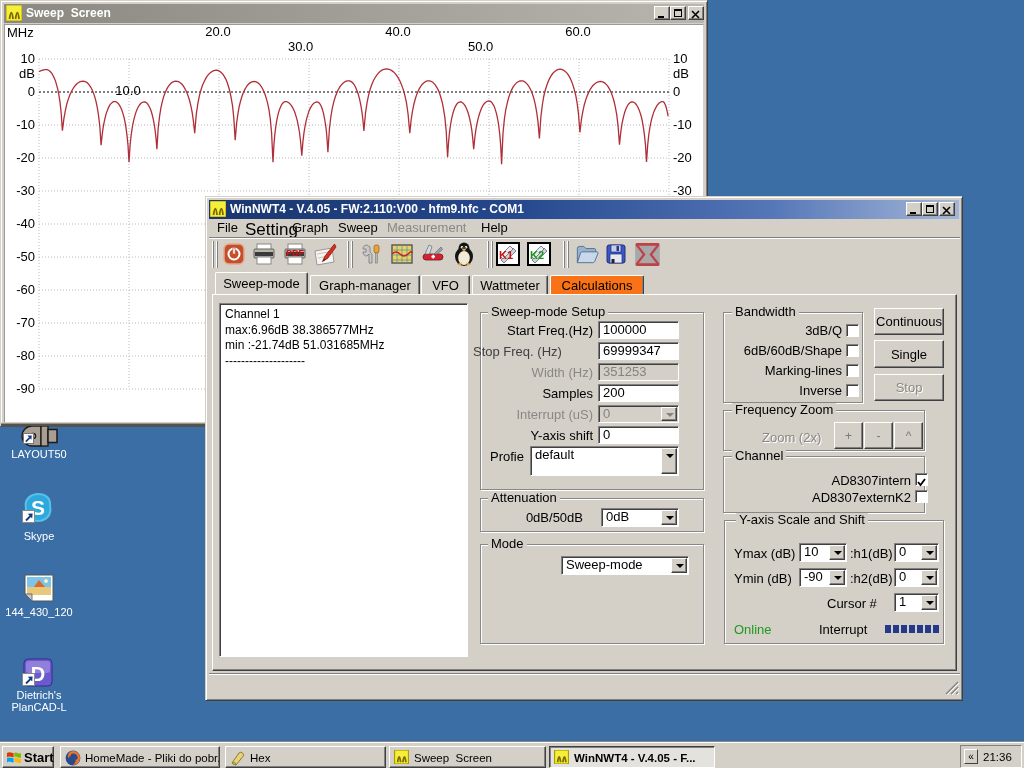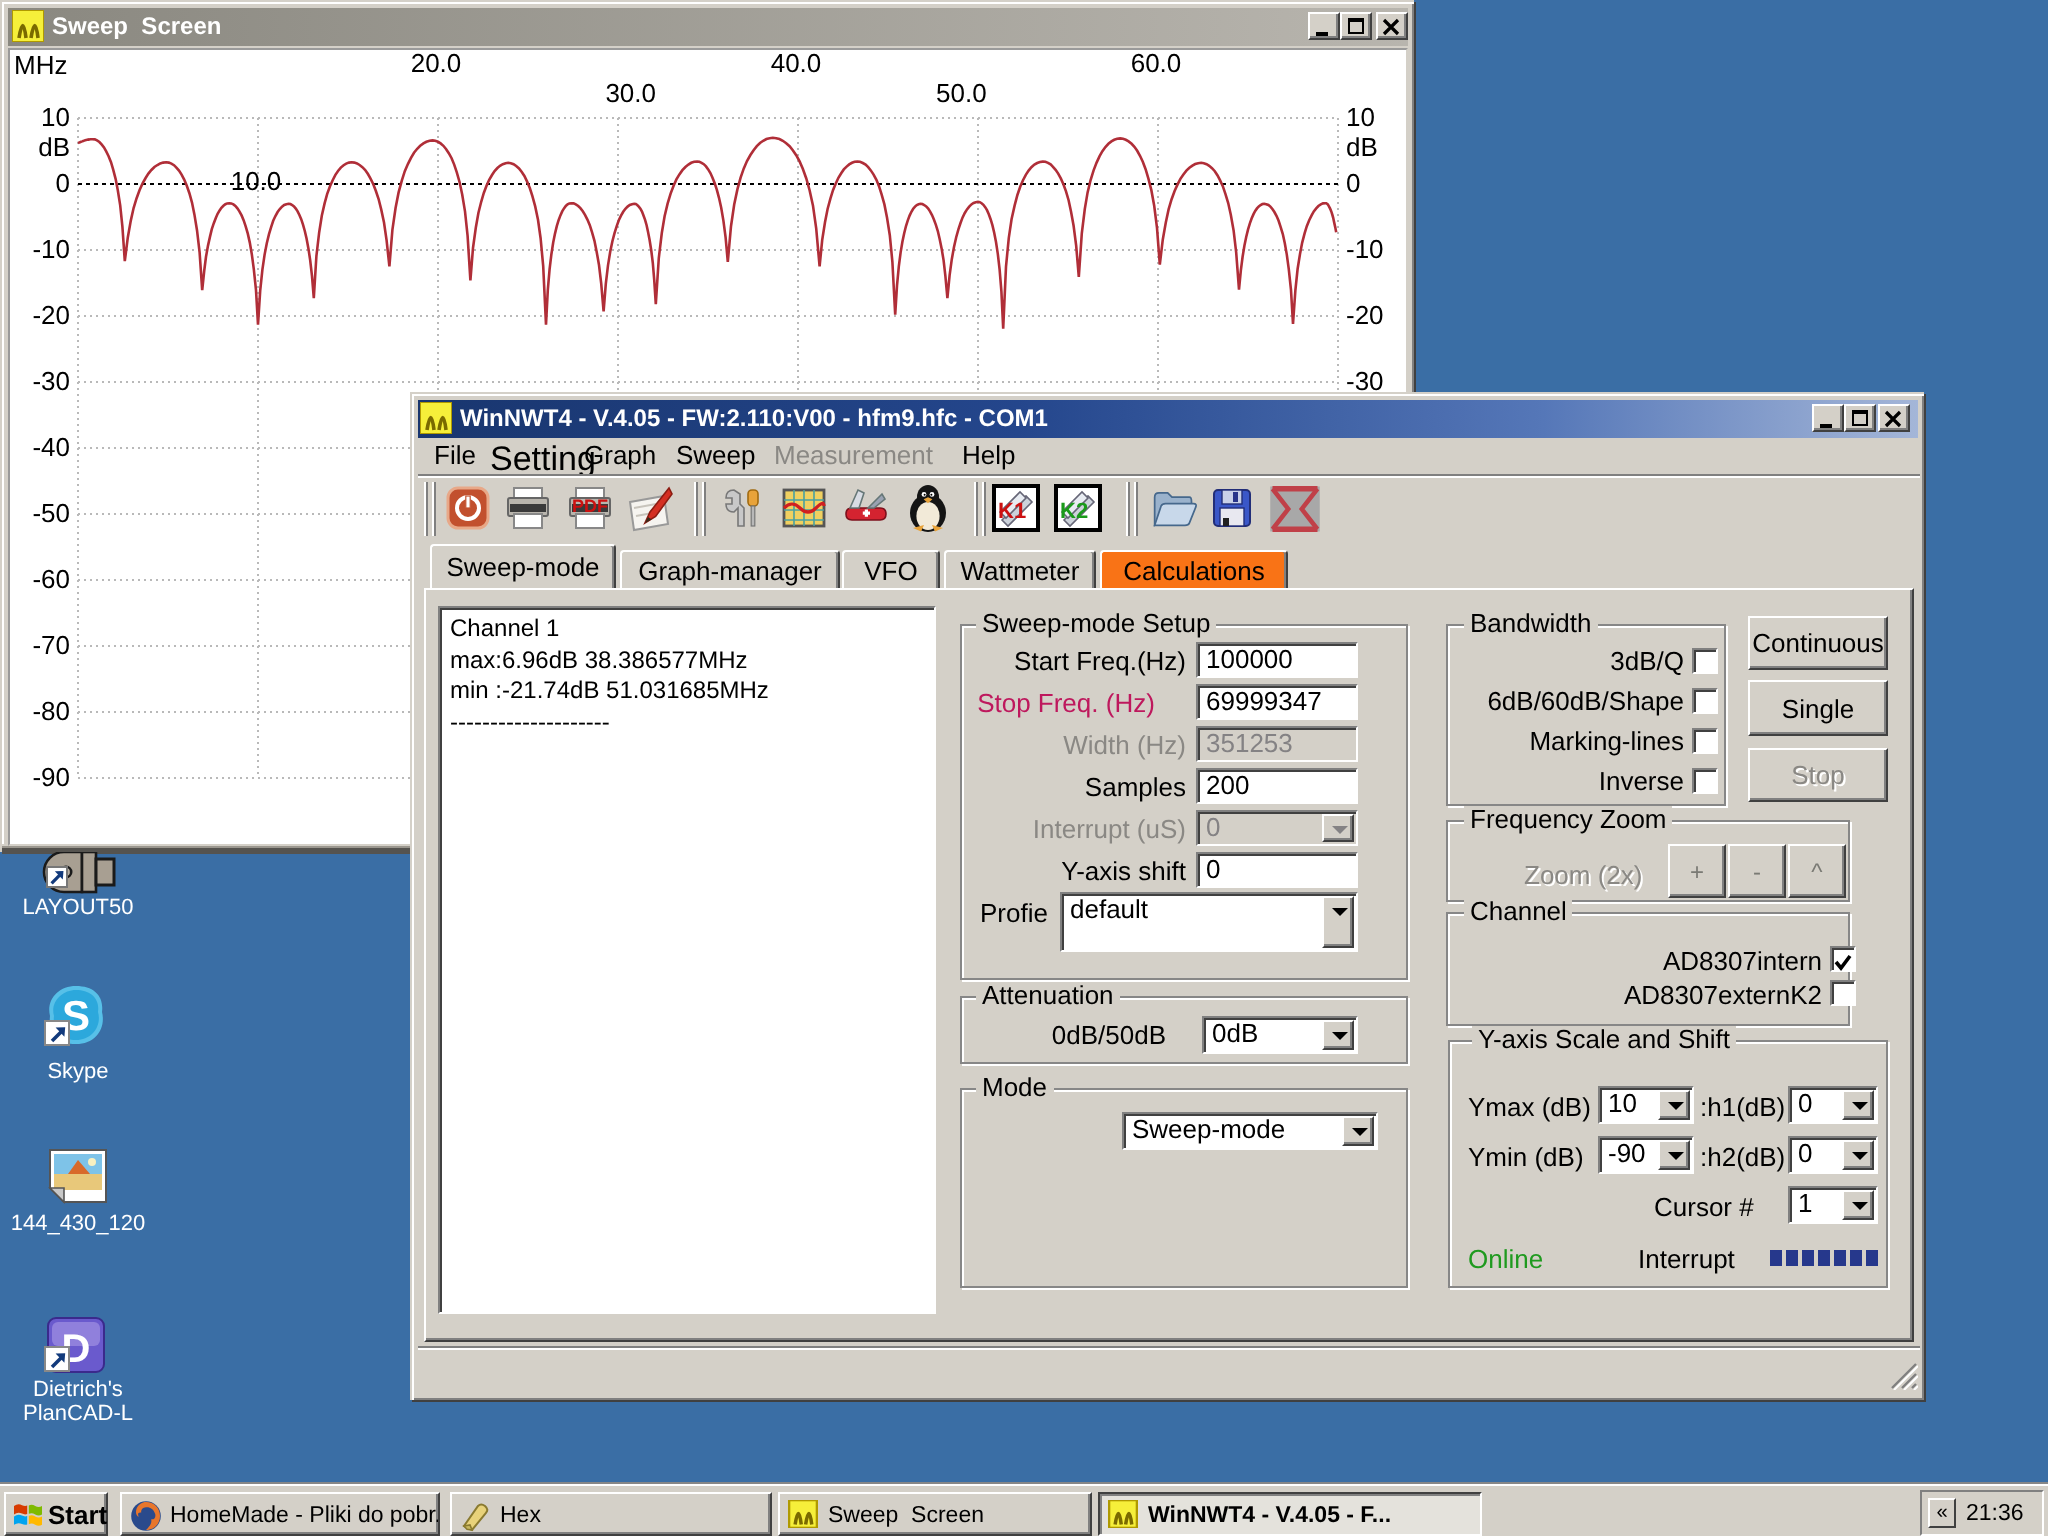--- a/index.html
+++ b/index.html
@@ -86,21 +86,21 @@
 <line x1="34" y1="298" x2="664" y2="298" stroke="#b9b9b9" stroke-width="1" stroke-dasharray="1,2"></line>
 <line x1="34" y1="331" x2="664" y2="331" stroke="#b9b9b9" stroke-width="1" stroke-dasharray="1,2"></line>
 <line x1="34" y1="364" x2="664" y2="364" stroke="#b9b9b9" stroke-width="1" stroke-dasharray="1,2"></line>
 <path d="M34.0 46.5 L34.5 46.3 L35.0 46.1 L35.5 45.9 L36.1 45.7 L36.6 45.5 L37.1 45.3 L37.6 45.1 L38.1 45.0 L38.6 44.9 L39.1 44.8 L39.7 44.7 L40.2 44.6 L40.7 44.6 L41.2 44.6 L42.4 44.7 L43.5 45.2 L44.7 46.0 L45.8 47.2 L47.0 48.7 L48.1 50.7 L49.3 53.1 L50.5 56.1 L51.6 59.8 L52.8 64.4 L53.9 70.1 L55.1 77.7 L56.2 88.3 L57.4 105.6 L58.9 93.7 L60.4 85.3 L61.8 79.0 L63.3 74.1 L64.8 70.0 L66.3 66.7 L67.8 64.0 L69.2 61.8 L70.7 60.0 L72.2 58.5 L73.7 57.5 L75.1 56.7 L76.6 56.3 L78.1 56.1 L79.4 56.3 L80.7 56.8 L82.0 57.6 L83.2 58.8 L84.5 60.3 L85.8 62.3 L87.1 64.8 L88.4 67.9 L89.7 71.6 L91.0 76.3 L92.2 82.2 L93.5 90.1 L94.8 101.2 L96.1 120.1 L97.1 110.5 L98.0 103.4 L99.0 97.8 L100.0 93.3 L100.9 89.6 L101.9 86.6 L102.9 84.0 L103.8 81.9 L104.8 80.2 L105.7 78.9 L106.7 77.9 L107.7 77.1 L108.6 76.7 L109.6 76.6 L110.6 76.7 L111.7 77.2 L112.7 78.0 L113.7 79.2 L114.7 80.7 L115.8 82.7 L116.8 85.1 L117.8 88.1 L118.9 91.8 L119.9 96.3 L120.9 102.1 L121.9 109.6 L123.0 120.1 L124.0 137.3 L125.1 120.3 L126.2 109.8 L127.3 102.3 L128.4 96.6 L129.5 92.1 L130.6 88.4 L131.6 85.4 L132.7 83.0 L133.8 81.0 L134.9 79.5 L136.0 78.3 L137.1 77.5 L138.2 77.1 L139.3 76.9 L140.2 77.0 L141.1 77.5 L142.0 78.2 L142.9 79.3 L143.8 80.7 L144.7 82.5 L145.6 84.6 L146.5 87.3 L147.4 90.5 L148.3 94.4 L149.2 99.2 L150.1 105.2 L151.0 113.1 L151.9 124.1 L153.2 103.0 L154.6 91.1 L155.9 82.9 L157.3 76.7 L158.6 71.9 L160.0 68.1 L161.4 65.0 L162.7 62.4 L164.1 60.4 L165.4 58.8 L166.8 57.6 L168.1 56.8 L169.5 56.3 L170.8 56.1 L172.2 56.3 L173.5 56.7 L174.8 57.5 L176.2 58.6 L177.6 60.0 L178.9 61.9 L180.2 64.2 L181.6 67.0 L182.9 70.4 L184.3 74.5 L185.6 79.7 L187.0 86.3 L188.3 95.2 L189.7 108.2 L191.2 89.9 L192.8 78.9 L194.3 71.2 L195.9 65.3 L197.4 60.6 L199.0 56.9 L200.5 53.9 L202.0 51.4 L203.6 49.4 L205.1 47.9 L206.7 46.7 L208.2 45.9 L209.8 45.4 L211.3 45.2 L212.6 45.4 L214.0 45.9 L215.3 46.7 L216.7 47.9 L218.0 49.5 L219.4 51.6 L220.8 54.1 L222.1 57.3 L223.4 61.2 L224.8 66.1 L226.1 72.3 L227.5 80.7 L228.8 92.9 L230.2 115.2 L231.5 99.0 L232.9 88.9 L234.2 81.5 L235.6 75.9 L236.9 71.5 L238.3 67.8 L239.6 64.9 L241.0 62.5 L242.3 60.5 L243.7 59.0 L245.0 57.9 L246.4 57.1 L247.8 56.6 L249.1 56.4 L250.4 56.6 L251.8 57.1 L253.1 58.0 L254.5 59.2 L255.8 60.9 L257.2 63.0 L258.5 65.7 L259.9 69.0 L261.2 73.1 L262.6 78.2 L264.0 84.9 L265.3 94.1 L266.6 108.1 L268.0 137.3 L268.9 120.1 L269.8 109.6 L270.7 102.1 L271.6 96.3 L272.5 91.8 L273.4 88.1 L274.3 85.1 L275.2 82.7 L276.1 80.7 L277.0 79.2 L277.9 78.0 L278.8 77.2 L279.7 76.7 L280.6 76.6 L281.8 76.7 L282.9 77.2 L284.1 78.0 L285.2 79.1 L286.4 80.6 L287.5 82.4 L288.7 84.8 L289.9 87.6 L291.0 91.1 L292.2 95.3 L293.3 100.7 L294.5 107.5 L295.6 116.7 L296.8 130.7 L297.9 116.9 L299.0 107.7 L300.1 100.9 L301.2 95.6 L302.3 91.4 L303.4 87.9 L304.4 85.1 L305.5 82.8 L306.6 80.9 L307.7 79.4 L308.8 78.3 L309.9 77.5 L311.0 77.1 L312.1 76.9 L312.9 77.0 L313.6 77.5 L314.4 78.3 L315.2 79.3 L316.0 80.8 L316.7 82.6 L317.5 84.8 L318.3 87.6 L319.0 90.9 L319.8 95.0 L320.6 100.0 L321.4 106.4 L322.1 114.8 L322.9 127.1 L324.4 104.0 L325.9 91.5 L327.3 83.1 L328.8 76.8 L330.3 71.8 L331.8 67.9 L333.2 64.7 L334.7 62.2 L336.2 60.1 L337.7 58.5 L339.2 57.3 L340.6 56.4 L342.1 55.9 L343.6 55.8 L344.7 55.9 L345.8 56.4 L346.9 57.1 L348.0 58.2 L349.1 59.7 L350.2 61.5 L351.2 63.7 L352.3 66.5 L353.4 69.8 L354.5 73.9 L355.6 78.9 L356.7 85.3 L357.8 93.7 L358.9 105.9 L360.5 88.1 L362.1 77.3 L363.7 69.7 L365.3 63.8 L366.9 59.2 L368.5 55.5 L370.2 52.5 L371.8 50.1 L373.4 48.1 L375.0 46.5 L376.6 45.4 L378.2 44.5 L379.8 44.1 L381.4 43.9 L383.1 44.1 L384.7 44.5 L386.4 45.4 L388.1 46.6 L389.8 48.1 L391.4 50.1 L393.1 52.6 L394.8 55.7 L396.4 59.4 L398.1 64.1 L399.8 70.1 L401.5 77.9 L403.1 89.2 L404.8 108.2 L406.1 95.0 L407.5 86.1 L408.8 79.5 L410.2 74.3 L411.5 70.1 L412.9 66.7 L414.2 63.9 L415.6 61.6 L416.9 59.7 L418.3 58.3 L419.6 57.2 L421.0 56.4 L422.3 55.9 L423.7 55.8 L425.0 55.9 L426.4 56.5 L427.8 57.3 L429.1 58.6 L430.4 60.2 L431.8 62.3 L433.2 64.9 L434.5 68.1 L435.8 72.2 L437.2 77.2 L438.5 83.8 L439.9 92.6 L441.2 106.0 L442.6 132.3 L443.5 117.8 L444.4 108.3 L445.3 101.3 L446.2 95.9 L447.1 91.6 L448.0 88.0 L448.9 85.2 L449.8 82.8 L450.7 80.9 L451.6 79.4 L452.5 78.3 L453.4 77.5 L454.3 77.1 L455.2 76.9 L456.2 77.0 L457.1 77.5 L458.1 78.2 L459.1 79.3 L460.0 80.7 L461.0 82.5 L461.9 84.6 L462.9 87.3 L463.9 90.5 L464.8 94.4 L465.8 99.2 L466.8 105.2 L467.7 113.1 L468.7 124.1 L469.8 112.7 L470.9 104.6 L472.0 98.5 L473.1 93.6 L474.2 89.7 L475.3 86.4 L476.3 83.7 L477.4 81.5 L478.5 79.7 L479.6 78.3 L480.7 77.2 L481.8 76.5 L482.9 76.1 L484.0 75.9 L484.9 76.1 L485.8 76.6 L486.7 77.4 L487.6 78.6 L488.5 80.1 L489.4 82.1 L490.3 84.6 L491.2 87.6 L492.1 91.4 L493.0 96.0 L493.9 101.9 L494.8 109.7 L495.7 120.7 L496.6 139.3 L498.0 108.3 L499.4 93.9 L500.8 84.5 L502.3 77.8 L503.7 72.5 L505.1 68.4 L506.5 65.1 L507.9 62.4 L509.3 60.3 L510.7 58.6 L512.2 57.3 L513.6 56.5 L515.0 56.0 L516.4 55.8 L517.7 55.9 L519.0 56.4 L520.3 57.2 L521.5 58.4 L522.8 59.9 L524.1 61.8 L525.4 64.2 L526.7 67.1 L528.0 70.7 L529.3 75.1 L530.5 80.7 L531.8 87.9 L533.1 97.9 L534.4 113.5 L535.9 91.7 L537.4 79.5 L538.8 71.2 L540.3 65.0 L541.8 60.2 L543.3 56.3 L544.8 53.1 L546.2 50.6 L547.7 48.5 L549.2 46.9 L550.7 45.7 L552.1 44.9 L553.6 44.4 L555.1 44.2 L556.5 44.4 L557.9 44.9 L559.3 45.7 L560.8 46.9 L562.2 48.4 L563.6 50.4 L565.0 52.9 L566.4 55.9 L567.8 59.6 L569.2 64.3 L570.7 70.2 L572.1 77.9 L573.5 88.9 L574.9 107.3 L576.4 94.7 L577.9 86.2 L579.3 79.7 L580.8 74.6 L582.3 70.5 L583.8 67.2 L585.2 64.4 L586.7 62.2 L588.2 60.3 L589.7 58.9 L591.2 57.8 L592.6 57.0 L594.1 56.6 L595.6 56.4 L596.9 56.6 L598.3 57.1 L599.6 57.9 L601.0 59.1 L602.4 60.6 L603.7 62.6 L605.0 65.1 L606.4 68.1 L607.7 71.9 L609.1 76.5 L610.4 82.4 L611.8 90.2 L613.1 101.3 L614.5 119.8 L615.4 110.4 L616.3 103.4 L617.2 97.9 L618.1 93.5 L619.0 89.8 L619.9 86.8 L620.8 84.3 L621.7 82.2 L622.6 80.5 L623.5 79.2 L624.4 78.2 L625.3 77.5 L626.2 77.0 L627.1 76.9 L628.1 77.1 L629.2 77.5 L630.2 78.3 L631.2 79.5 L632.2 81.0 L633.3 83.0 L634.3 85.4 L635.3 88.4 L636.4 92.0 L637.4 96.6 L638.4 102.3 L639.4 109.7 L640.5 120.1 L641.5 137.0 L642.7 120.0 L643.8 109.5 L645.0 102.0 L646.1 96.3 L647.3 91.7 L648.4 88.1 L649.6 85.1 L650.8 82.7 L651.9 80.7 L653.1 79.2 L654.2 78.0 L655.4 77.2 L656.5 76.7 L657.7 76.6 L658.1 76.6 L658.5 76.9 L658.9 77.2 L659.2 77.7 L659.6 78.4 L660.0 79.2 L660.4 80.1 L660.8 81.2 L661.2 82.5 L661.6 83.9 L661.9 85.4 L662.3 87.2 L662.7 89.0 L663.1 91.1" fill="none" stroke="#b02e38" stroke-width="1.3"></path>
 </svg>
 <div class="abs" style="left:2px;top:1px;font-size:13px;line-height:14px;color:#000;">MHz</div>
 <div class="abs" style="left:193px;top:0px;width:40px;text-align:center;font-size:13px;line-height:14px;color:#000;">20.0</div>
 <div class="abs" style="left:373px;top:0px;width:40px;text-align:center;font-size:13px;line-height:14px;color:#000;">40.0</div>
 <div class="abs" style="left:553px;top:0px;width:40px;text-align:center;font-size:13px;line-height:14px;color:#000;">60.0</div>
 <div class="abs" style="left:103px;top:15px;width:40px;text-align:center;font-size:13px;line-height:14px;color:#000;margin-top:44px;">10.0</div>
-<div class="abs" style="left:283px;top:15px;width:40px;text-align:right;font-size:13px;line-height:14px;color:#000;">30.0</div>
+<div class="abs" style="left:283px;top:15px;width:40px;text-align:left;font-size:13px;line-height:14px;color:#000;">30.0</div>
 <div class="abs" style="left:463px;top:15px;width:40px;font-size:13px;line-height:14px;color:#000;">50.0</div>
 <div class="abs" style="left:-10px;top:27px;width:40px;text-align:right;font-size:13px;line-height:14px;color:#000;">10</div>
 <div class="abs" style="left:-10px;top:60px;width:40px;text-align:right;font-size:13px;line-height:14px;color:#000;">0</div>
 <div class="abs" style="left:-10px;top:93px;width:40px;text-align:right;font-size:13px;line-height:14px;color:#000;">-10</div>
 <div class="abs" style="left:-10px;top:126px;width:40px;text-align:right;font-size:13px;line-height:14px;color:#000;">-20</div>
 <div class="abs" style="left:-10px;top:159px;width:40px;text-align:right;font-size:13px;line-height:14px;color:#000;">-30</div>
 <div class="abs" style="left:-10px;top:192px;width:40px;text-align:right;font-size:13px;line-height:14px;color:#000;">-40</div>
 <div class="abs" style="left:-10px;top:225px;width:40px;text-align:right;font-size:13px;line-height:14px;color:#000;">-50</div>
 <div class="abs" style="left:-10px;top:258px;width:40px;text-align:right;font-size:13px;line-height:14px;color:#000;">-60</div>
 <div class="abs" style="left:-10px;top:291px;width:40px;text-align:right;font-size:13px;line-height:14px;color:#000;">-70</div>
@@ -239,21 +239,21 @@
 <div class="abs" style="left:6px;top:97px;width:745px;height:377px;background:#d4d0c8;border-top:1px solid #fff;border-left:1px solid #fff;border-right:1px solid #404040;border-bottom:1px solid #404040;box-shadow:inset -1px -1px 0 #808080;z-index:2;"></div>
 <div class="abs sunken" style="left:13px;top:106px;width:249px;height:354px;z-index:4;"></div>
 <div class="abs" style="left:19px;top:110px;font-size:12px;line-height:15.5px;color:#000;z-index:4;white-space:pre;">Channel 1
 max:6.96dB 38.386577MHz
 min :-21.74dB 51.031685MHz
 --------------------</div>
 <div class="group" style="left:274px;top:115px;width:224px;height:178px;z-index:4;"></div>
 <div class="glabel" style="left:282px;top:108px;z-index:4;">Sweep-mode Setup</div>
 <div class="flabel" style="left:267px;top:126px;width:120px;text-align:right;color:#000;z-index:4;">Start Freq.(Hz)</div>
 <div class="input abs" style="left:392px;top:124px;width:81px;height:18px;z-index:4;">100000</div>
-<div class="flabel" style="left:267px;top:147px;width:120px;text-align:center;color:#be185d;z-index:4;">Stop Freq. (Hz)</div>
+<div class="flabel" style="left:267px;top:147px;width:120px;text-align:left;color:#404040;z-index:4;">Stop Freq. (Hz)</div>
 <div class="input abs" style="left:392px;top:145px;width:81px;height:18px;z-index:4;">69999347</div>
 <div class="flabel" style="left:267px;top:168px;width:120px;text-align:right;color:#8a8884;z-index:4;">Width (Hz)</div>
 <div class="input dis abs" style="left:392px;top:166px;width:81px;height:18px;z-index:4;">351253</div>
 <div class="flabel" style="left:267px;top:189px;width:120px;text-align:right;color:#000;z-index:4;">Samples</div>
 <div class="input abs" style="left:392px;top:187px;width:81px;height:18px;z-index:4;">200</div>
 <div class="flabel" style="left:267px;top:210px;width:120px;text-align:right;color:#8a8884;z-index:4;">Interrupt (uS)</div>
 <div class="input dis abs" style="left:392px;top:208px;width:81px;height:18px;z-index:4;">0<div class="combo-arrow dis"></div></div>
 <div class="flabel" style="left:267px;top:231px;width:120px;text-align:right;color:#000;z-index:4;">Y-axis shift</div>
 <div class="input abs" style="left:392px;top:229px;width:81px;height:18px;z-index:4;">0</div>
 <div class="flabel" style="left:284px;top:252px;z-index:4;">Profie</div>
@@ -393,21 +393,21 @@
       <div class="abs" style="left:24px;top:5px;font-size:11.5px;white-space:nowrap;">Hex</div>
     </div>
 <div class="abs" style="left:389px;top:3px;width:157px;height:22px;border-top:1px solid #fff;border-left:1px solid #fff;border-right:1px solid #404040;border-bottom:1px solid #404040;box-shadow:inset -1px -1px 0 #808080;background:#d4d0c8;overflow:hidden;">
       <div class="abs" style="left:4px;top:3px;"><svg width="15" height="14" viewBox="0 0 16 16">
 <rect width="16" height="16" fill="#f6ef3a" stroke="#b09a00" stroke-width="1.5"></rect>
 <path d="M3.5 14 Q5.5 1.5 7 14" fill="none" stroke="#7a6a00" stroke-width="2"></path>
 <path d="M9.5 14 Q11.5 1.5 13 14" fill="none" stroke="#7a6a00" stroke-width="2"></path>
         </svg></div>
       <div class="abs" style="left:24px;top:5px;font-size:11.5px;white-space:nowrap;">Sweep&nbsp;&nbsp;Screen</div>
     </div>
-<div class="abs" style="left:549px;top:3px;width:192px;height:22px;border-top:1px solid #404040;border-left:1px solid #404040;border-right:1px solid #fff;border-bottom:1px solid #fff;box-shadow:inset 1px 1px 0 #808080;background:#e4e2dc;overflow:hidden;">
+<div class="abs" style="left:549px;top:3px;width:166px;height:22px;border-top:1px solid #404040;border-left:1px solid #404040;border-right:1px solid #fff;border-bottom:1px solid #fff;box-shadow:inset 1px 1px 0 #808080;background:#e4e2dc;overflow:hidden;">
       <div class="abs" style="left:4px;top:3px;"><svg width="15" height="14" viewBox="0 0 16 16">
 <rect width="16" height="16" fill="#f6ef3a" stroke="#b09a00" stroke-width="1.5"></rect>
 <path d="M3.5 14 Q5.5 1.5 7 14" fill="none" stroke="#7a6a00" stroke-width="2"></path>
 <path d="M9.5 14 Q11.5 1.5 13 14" fill="none" stroke="#7a6a00" stroke-width="2"></path>
         </svg></div>
       <div class="abs" style="left:24px;top:5px;font-size:11.5px;font-weight:bold;white-space:nowrap;">WinNWT4 - V.4.05 - F...</div>
     </div>
 <div class="abs" style="left:960px;top:2px;width:62px;height:23px;border-top:1px solid #808080;border-left:1px solid #808080;border-right:1px solid #fff;border-bottom:1px solid #fff;">
       <div class="abs" style="left:3px;top:3px;width:14px;height:15px;background:#d4d0c8;border-top:1px solid #fff;border-left:1px solid #fff;border-right:1px solid #404040;border-bottom:1px solid #404040;font-size:10px;text-align:center;line-height:14px;">«</div>
       <div class="abs" style="left:22px;top:5px;font-size:11.5px;">21:36</div>

